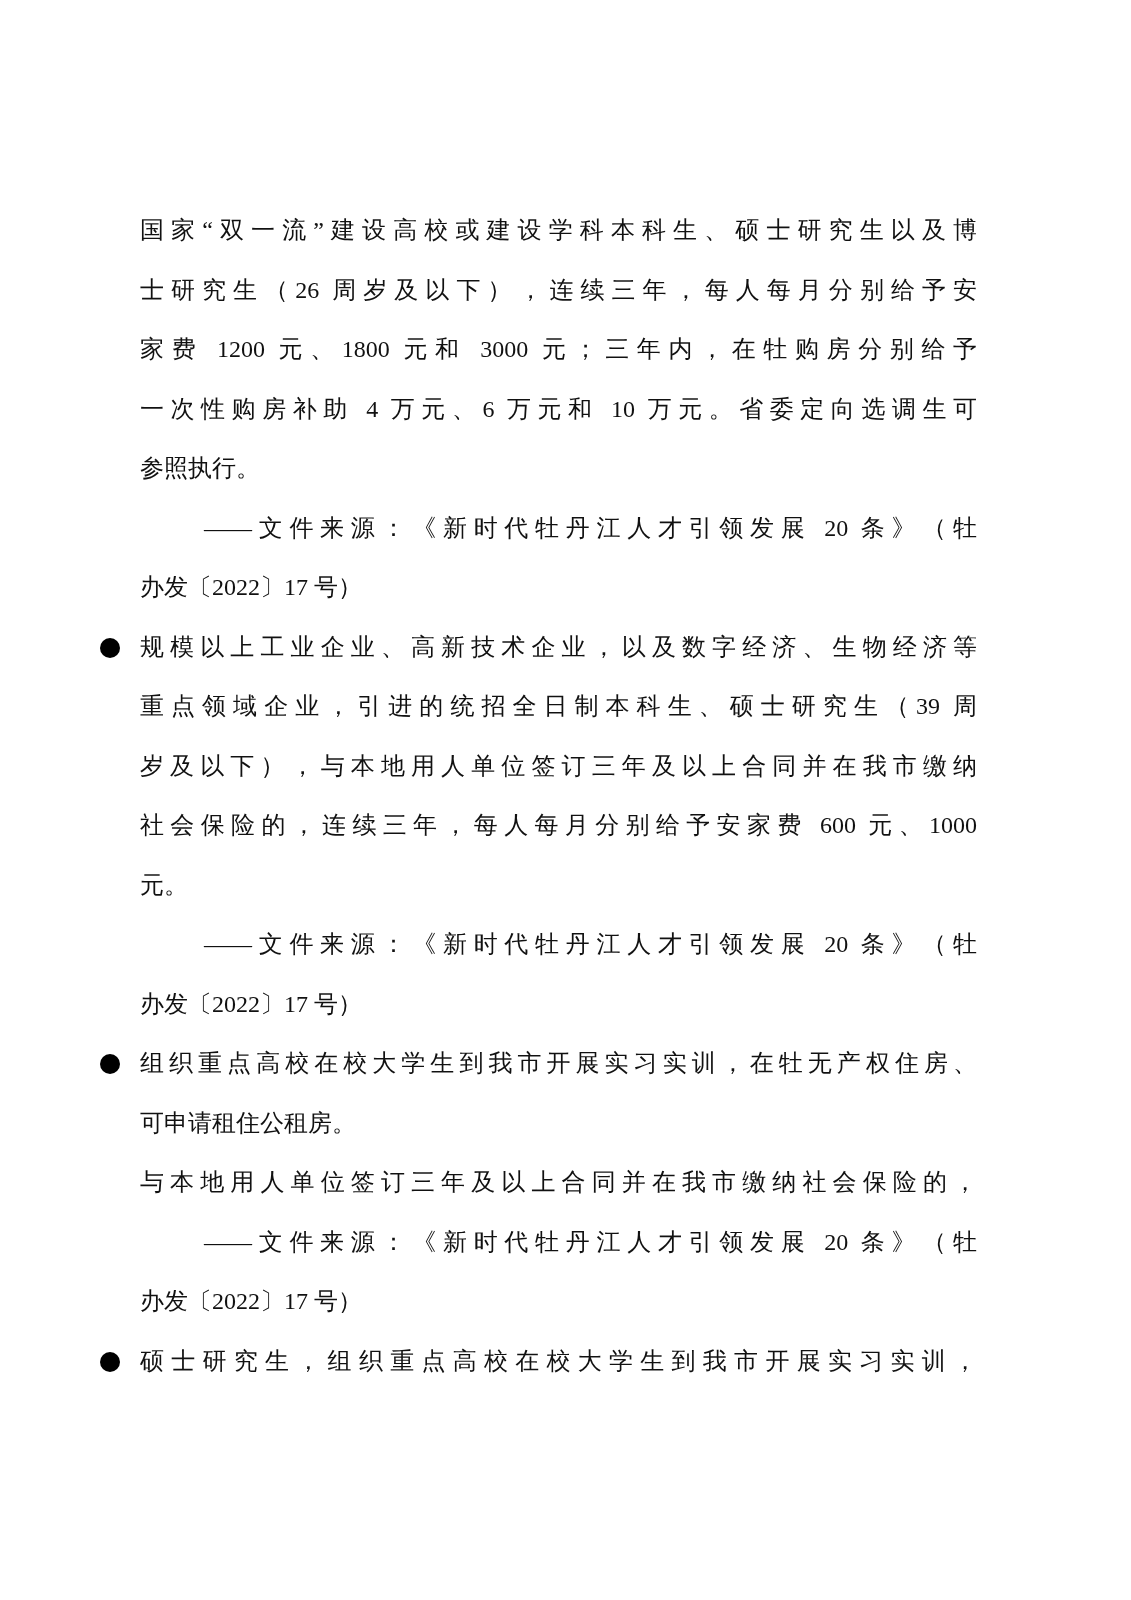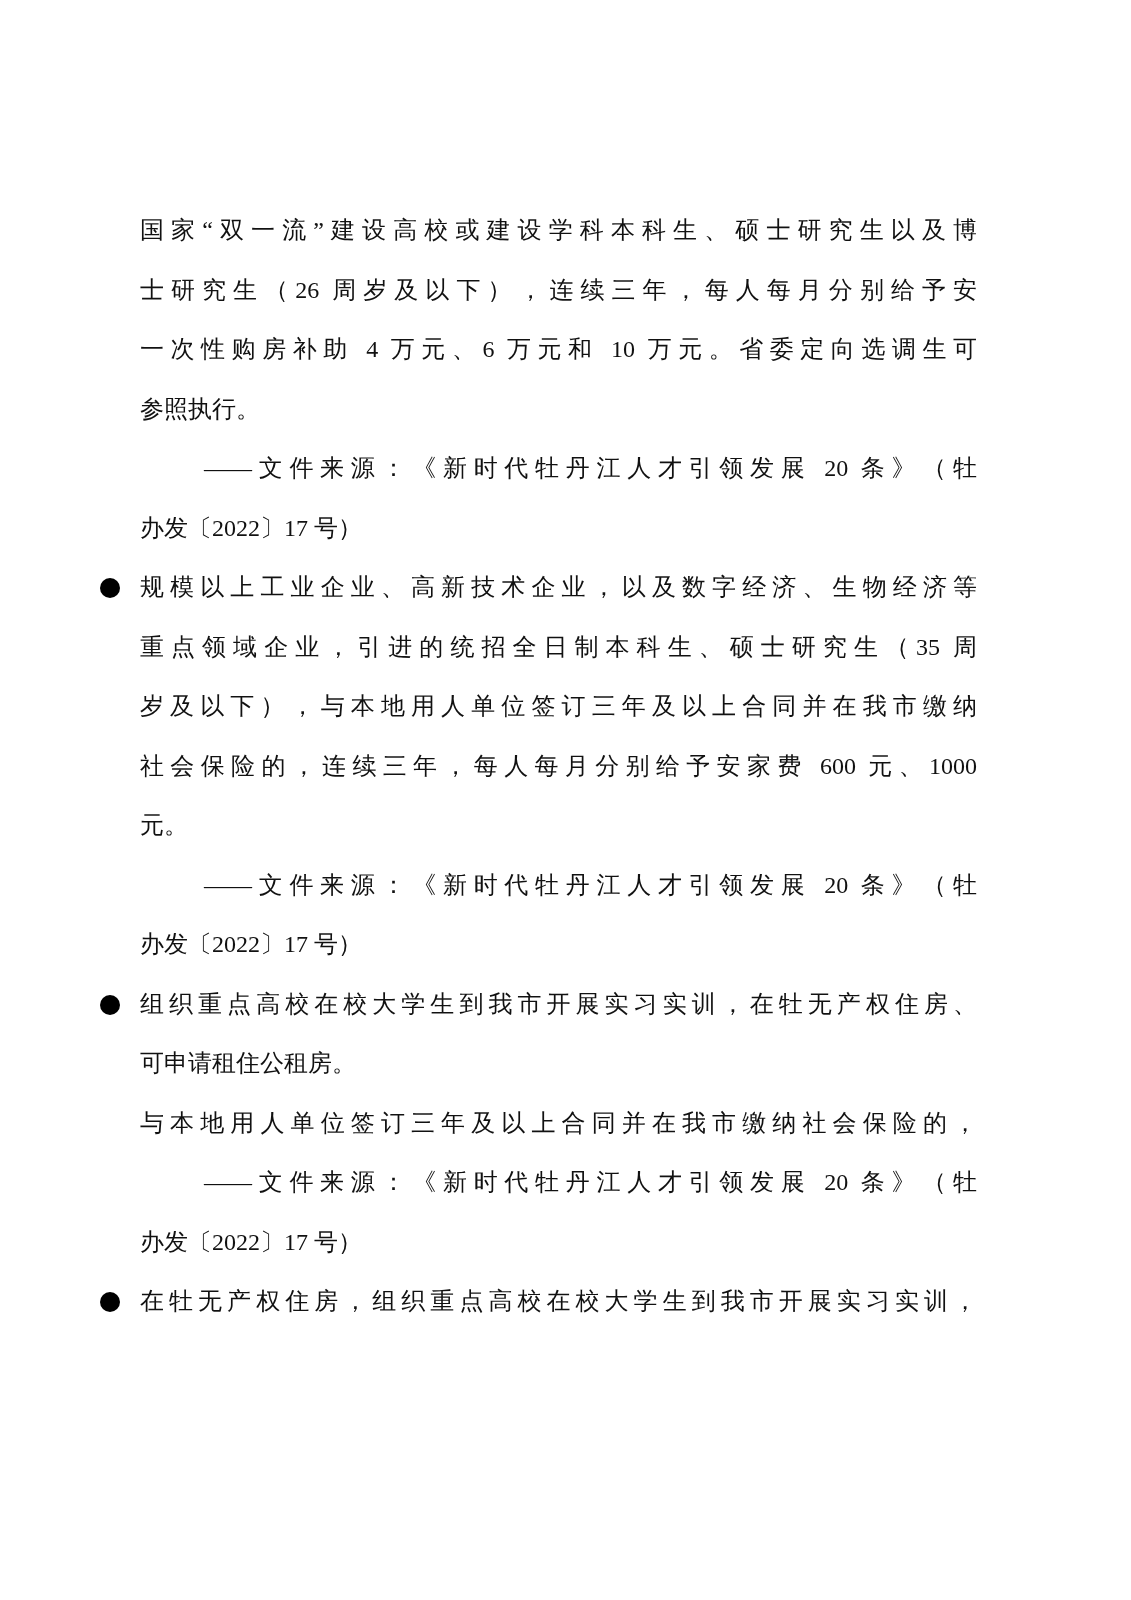--- a/index.html
+++ b/index.html
@@ -49,46 +49,47 @@
     border-radius: 50%;
   }
 </style>
 </head>
 <body style="background: rgb(255, 255, 255); color: rgb(17, 17, 17);">
 
 <div class="doc-body">
     <div class="block">
       <div class="line">国家“双一流”建设高校或建设学科本科生、硕士研究生以及博</div>
       <div class="line">士研究生（26 周岁及以下），连续三年，每人每月分别给予安</div>
+      <div class="line">家费 1200 元、1800 元和 3000 元；三年内，在牡购房分别给予</div>
       <div class="line">一次性购房补助 4 万元、6 万元和 10 万元。省委定向选调生可</div>
       <div class="line no-fill">参照执行。</div>
     </div>
     <div class="block">
       <div class="line indent">——文件来源：《新时代牡丹江人才引领发展 20 条》（牡</div>
       <div class="line no-fill">办发〔2022〕17 号）</div>
     </div>
     <div class="block">
       <span class="bullet-marker"></span>
       <div class="line">规模以上工业企业、高新技术企业，以及数字经济、生物经济等</div>
-      <div class="line">重点领域企业，引进的统招全日制本科生、硕士研究生（35 周</div>
+      <div class="line">重点领域企业，引进的统招全日制本科生、硕士研究生（39 周</div>
       <div class="line">岁及以下），与本地用人单位签订三年及以上合同并在我市缴纳</div>
       <div class="line">社会保险的，连续三年，每人每月分别给予安家费 600 元、1000</div>
       <div class="line no-fill">元。</div>
     </div>
     <div class="block">
       <div class="line indent">——文件来源：《新时代牡丹江人才引领发展 20 条》（牡</div>
       <div class="line no-fill">办发〔2022〕17 号）</div>
     </div>
     <div class="block">
       <span class="bullet-marker"></span>
       <div class="line">组织重点高校在校大学生到我市开展实习实训，在牡无产权住房、</div>
       <div class="line no-fill">可申请租住公租房。</div>
       <div class="line">与本地用人单位签订三年及以上合同并在我市缴纳社会保险的，</div>
     </div>
     <div class="block">
       <div class="line indent">——文件来源：《新时代牡丹江人才引领发展 20 条》（牡</div>
       <div class="line no-fill">办发〔2022〕17 号）</div>
     </div>
     <div class="block">
       <span class="bullet-marker"></span>
-      <div class="line">在牡无产权住房，组织重点高校在校大学生到我市开展实习实训，</div>
+      <div class="line">硕士研究生，组织重点高校在校大学生到我市开展实习实训，</div>
     </div>
   </div>
 
 </body></html>

